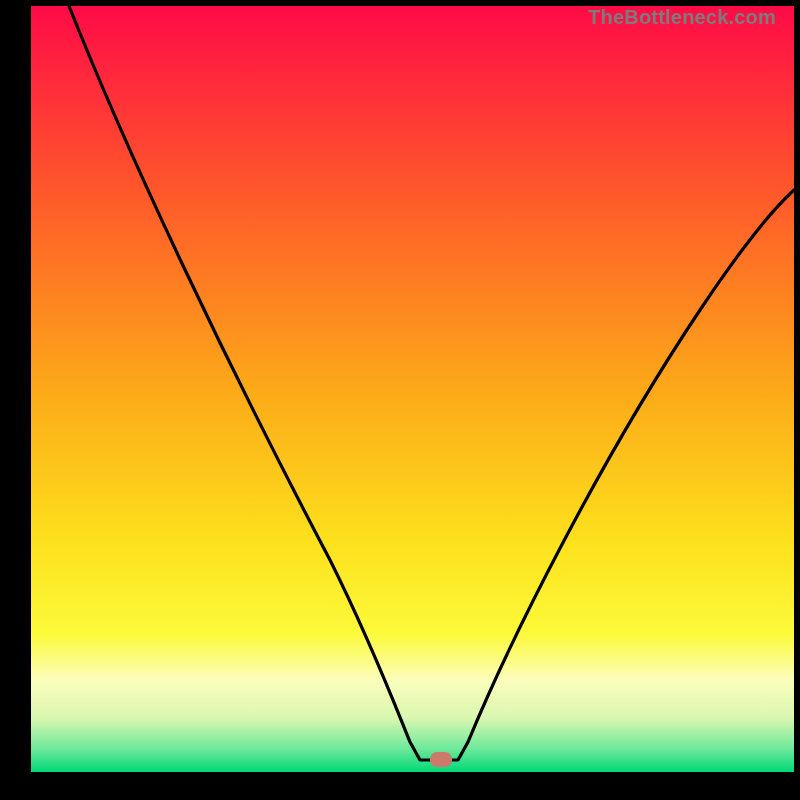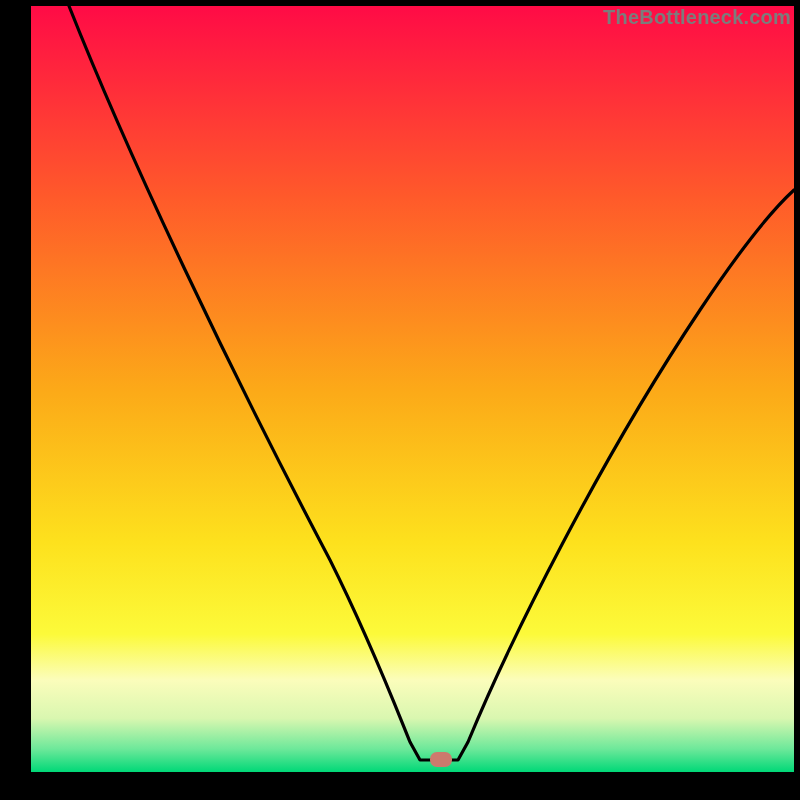--- a/index.html
+++ b/index.html
@@ -19,21 +19,21 @@
   svg {
     position: absolute;
     left: 0; top: 0;
     width: 800px;
     height: 800px;
     display: block;
   }
   .watermark {
     position: absolute;
     top: 6px;
-    right: 9px;
+    right: 24px;
     font-family: Arial, Helvetica, sans-serif;
     font-size: 20px;
     color: #7c7c7c;
     font-weight: 600;
     letter-spacing: 0.2px;
   }
 </style>
 </head>
 <body>
 

